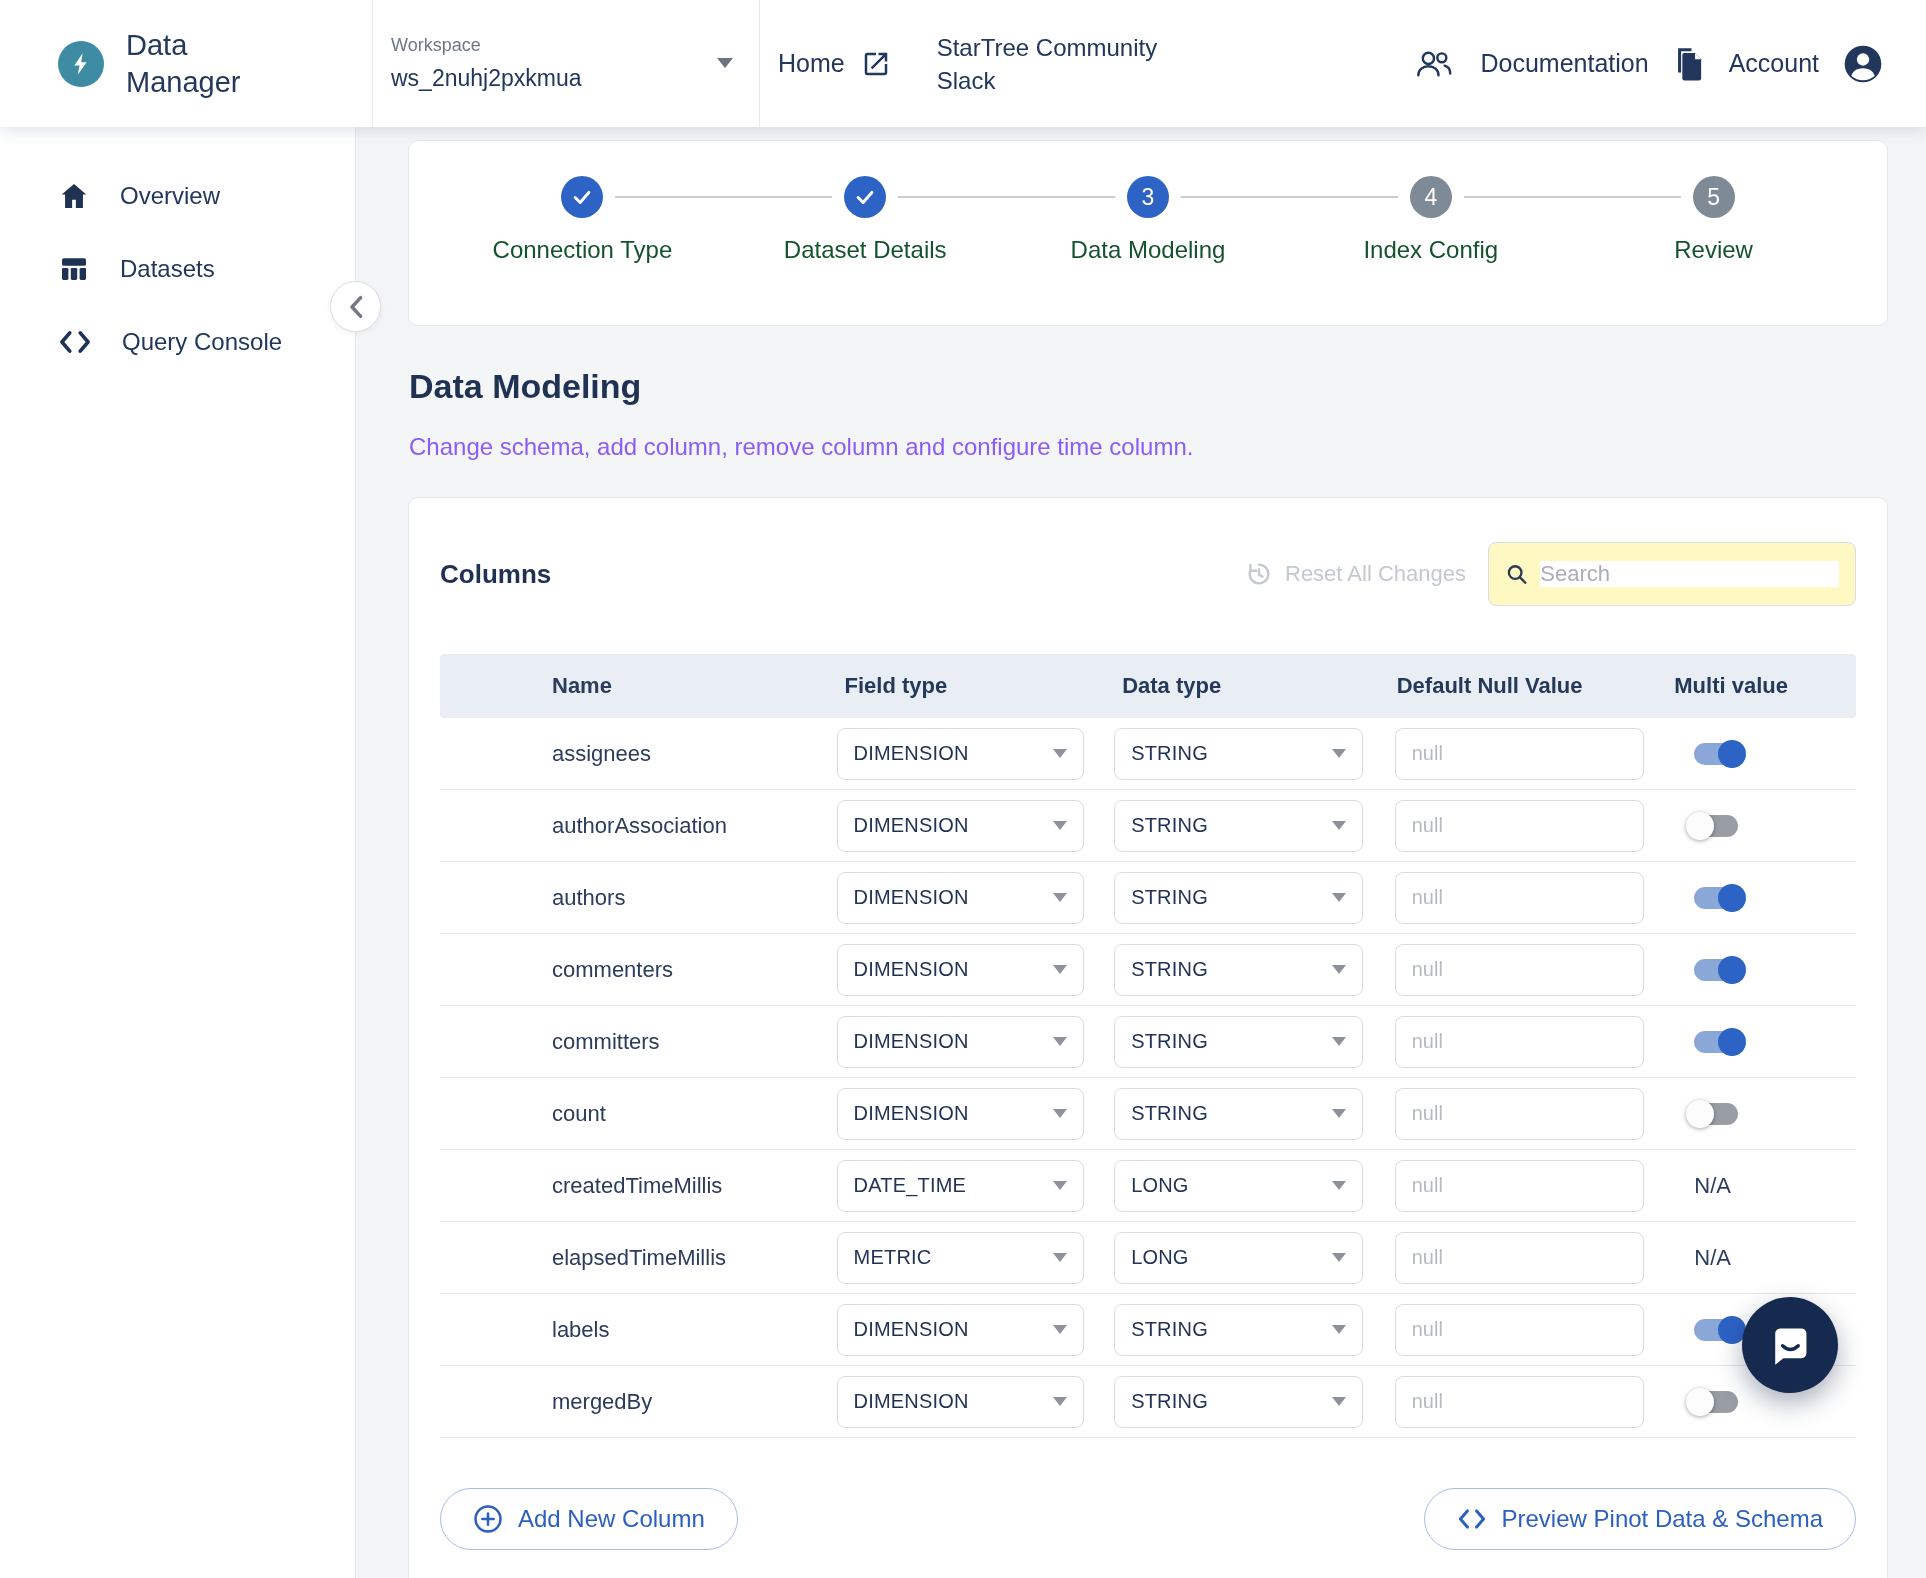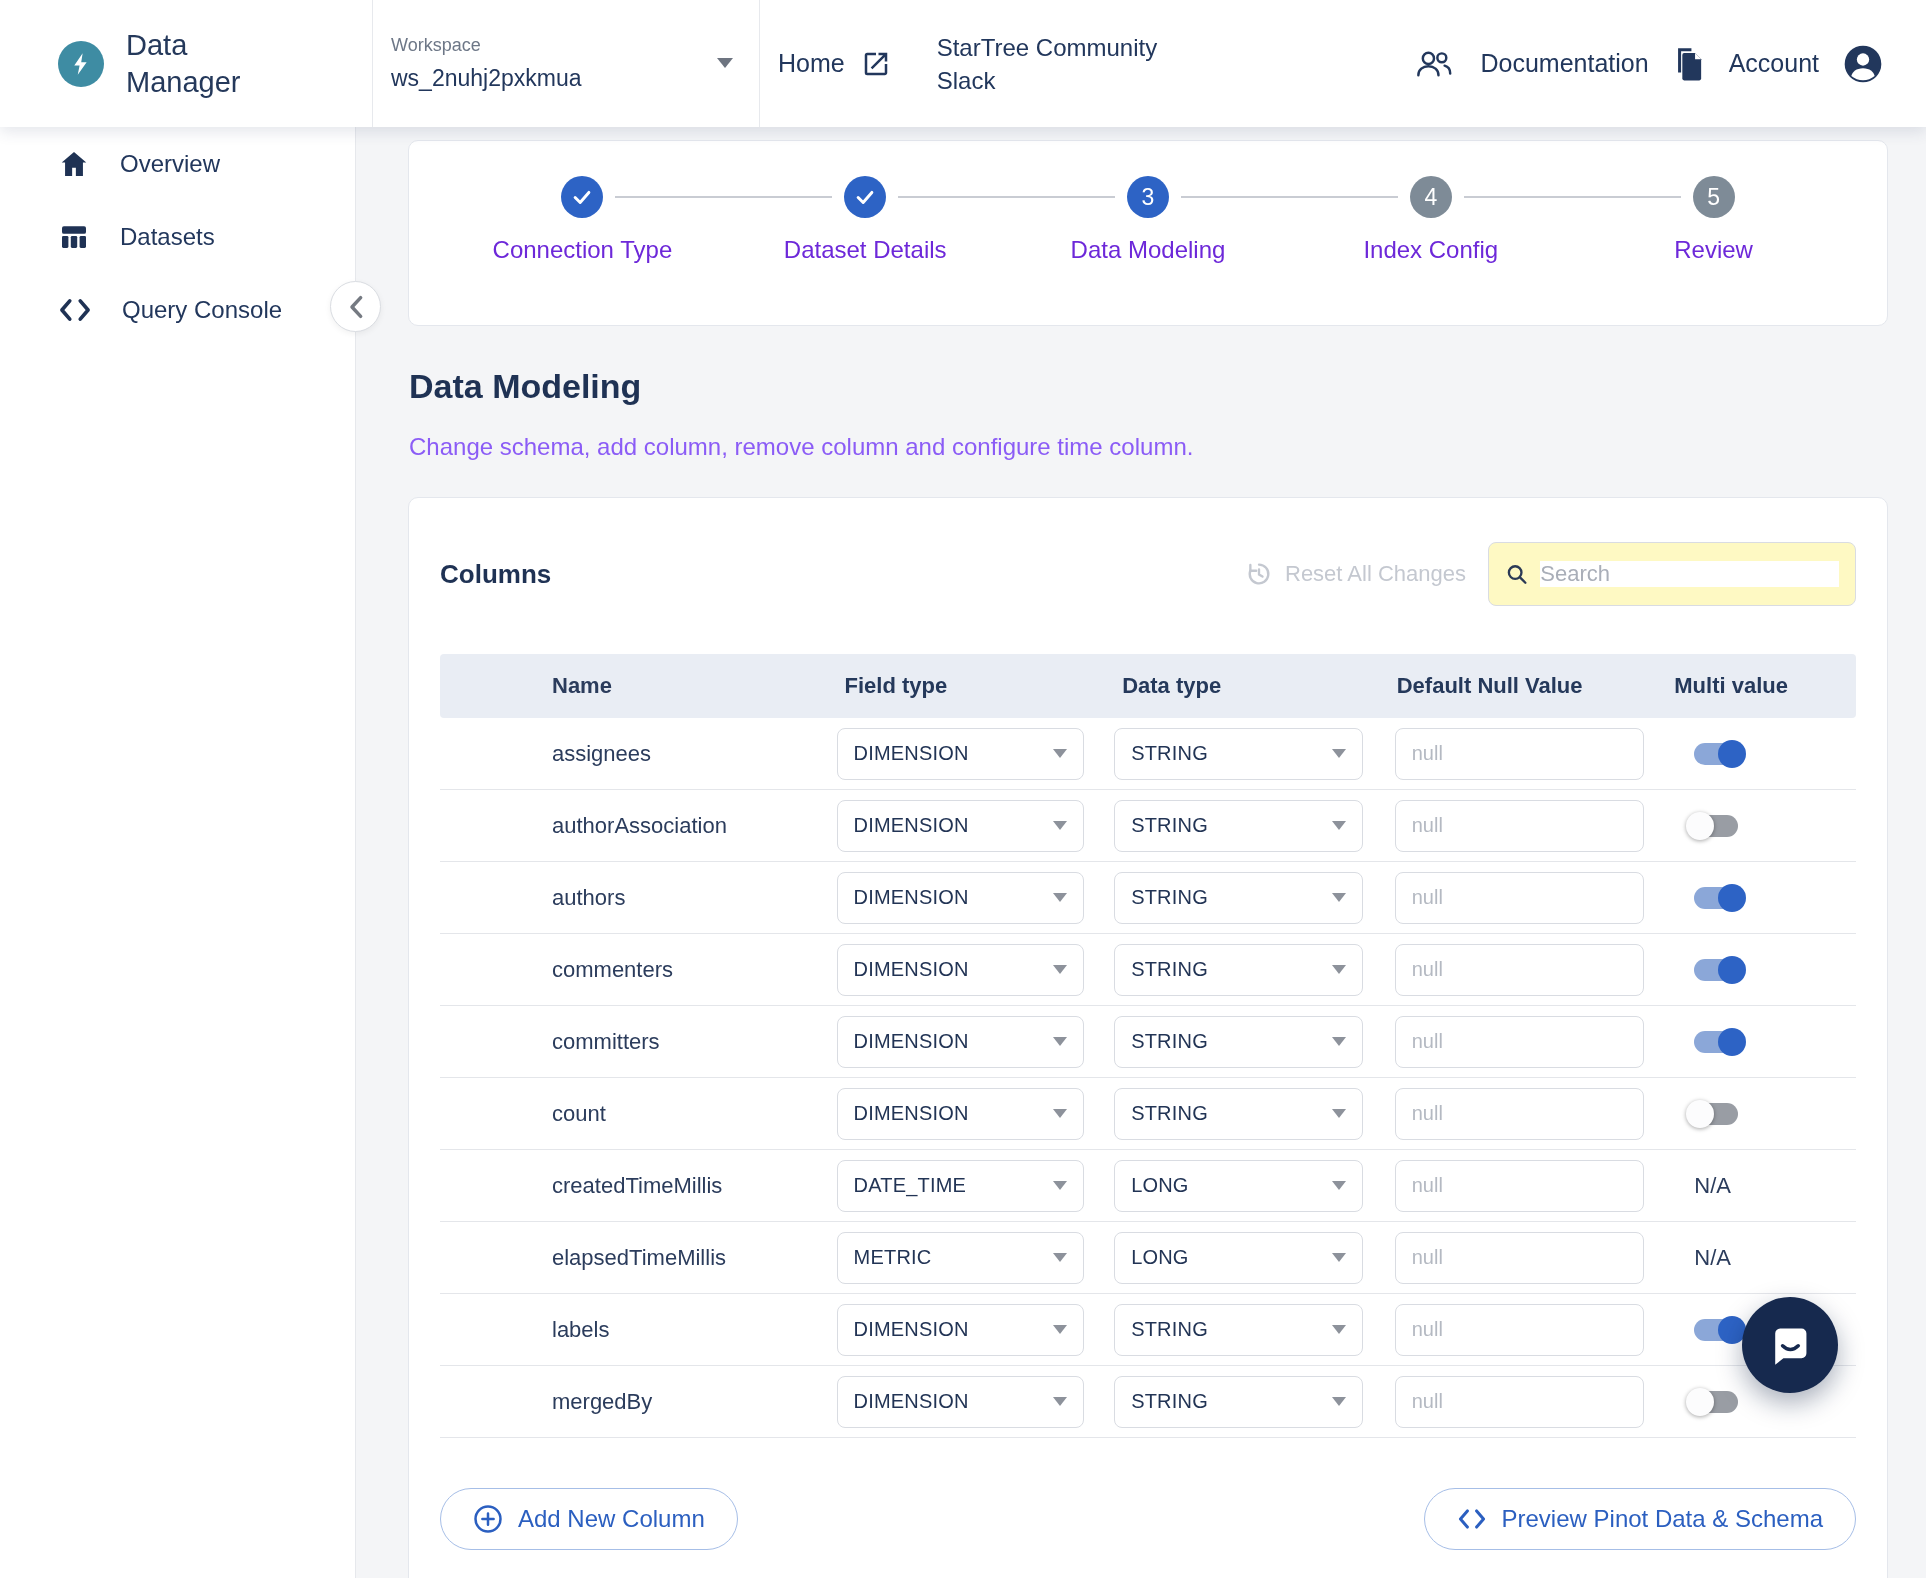--- a/index.html
+++ b/index.html
@@ -28,21 +28,21 @@
   .ws-value { font-size:23px; font-weight:500; color:#22375c; }
   .caret-big { width:0; height:0; border-left:8px solid transparent; border-right:8px solid transparent; border-top:10px solid #6d7480; }
   .hlink { display:flex; align-items:center; gap:16px; margin-left:18px; font-size:25px; color:#22375c; cursor:pointer; }
   .slack-link { width:245px; margin-left:46px; font-size:24px; line-height:33px; color:#22375c; cursor:pointer; }
   .header-right { display:flex; align-items:center; margin-left:auto; margin-right:43px; gap:24px; }
   .hdr-label { font-size:25px; color:#22375c; cursor:pointer; }
   .doc-label { margin-left:4px; }
   
   .sidebar {
     position:absolute; top:127px; left:0; width:356px; height:1451px;
-    background:#fff; border-right:1px solid #e6e8ec; z-index:5;text-align:right;
+    background:#fff; border-right:1px solid #e6e8ec; padding-top:32px; z-index:5;text-align:right;
   }
   .nav-item { display:flex; align-items:center; height:73px; padding-left:58px; gap:30px; cursor:pointer; }
   .nav-item span.nav-label { font-size:24px; color:#22375c; }
   .collapse-btn {
     position:absolute; top:281px; left:330px; width:51px; height:51px; border-radius:50%;
     background:#fff; border:1px solid #dadde2; box-shadow:0 2px 6px rgba(0,0,0,.06);
     display:flex; align-items:center; justify-content:center; z-index:30; cursor:pointer;
   }
   
   .main { position:absolute; top:127px; left:357px; width:1569px; height:1451px; background:#f4f5f7; }
@@ -58,21 +58,21 @@
   }
   .step-circle {
     width:42px; height:42px; border-radius:50%; margin:0 auto;
     display:flex; align-items:center; justify-content:center;
     color:#fff; font-size:23px; position:relative; z-index:2;
   }
   .step.done .step-circle, .step.active .step-circle { background:#2d63c5; }
   .step.upcoming .step-circle { background:#7e8b97; }
   .step-circle .chk { display:none; }
   .step.done .chk { display:block; }
-  .step-label { margin-top:18px; font-size:24px; color:#6d28d9; }
+  .step-label { margin-top:18px; font-size:24px; color:#14532d; }
   .page-title { position:absolute; top:240px; left:52px; font-size:34px; font-weight:700; color:#1f3254; }
   .page-subtitle { position:absolute; top:306px; left:52px; font-size:24px; color:#8b5cf6; }
   
   .panel {
     position:absolute; top:370px; left:51px; width:1480px; height:1180px;
     background:#fff; border:1px solid #e4e7ed; border-radius:10px;
     padding:44px 31px 0 31px;
   }
   .panel-head { display:flex; align-items:center; height:64px; }
   .panel-title { font-size:26px; font-weight:700; color:#1f3254; }

